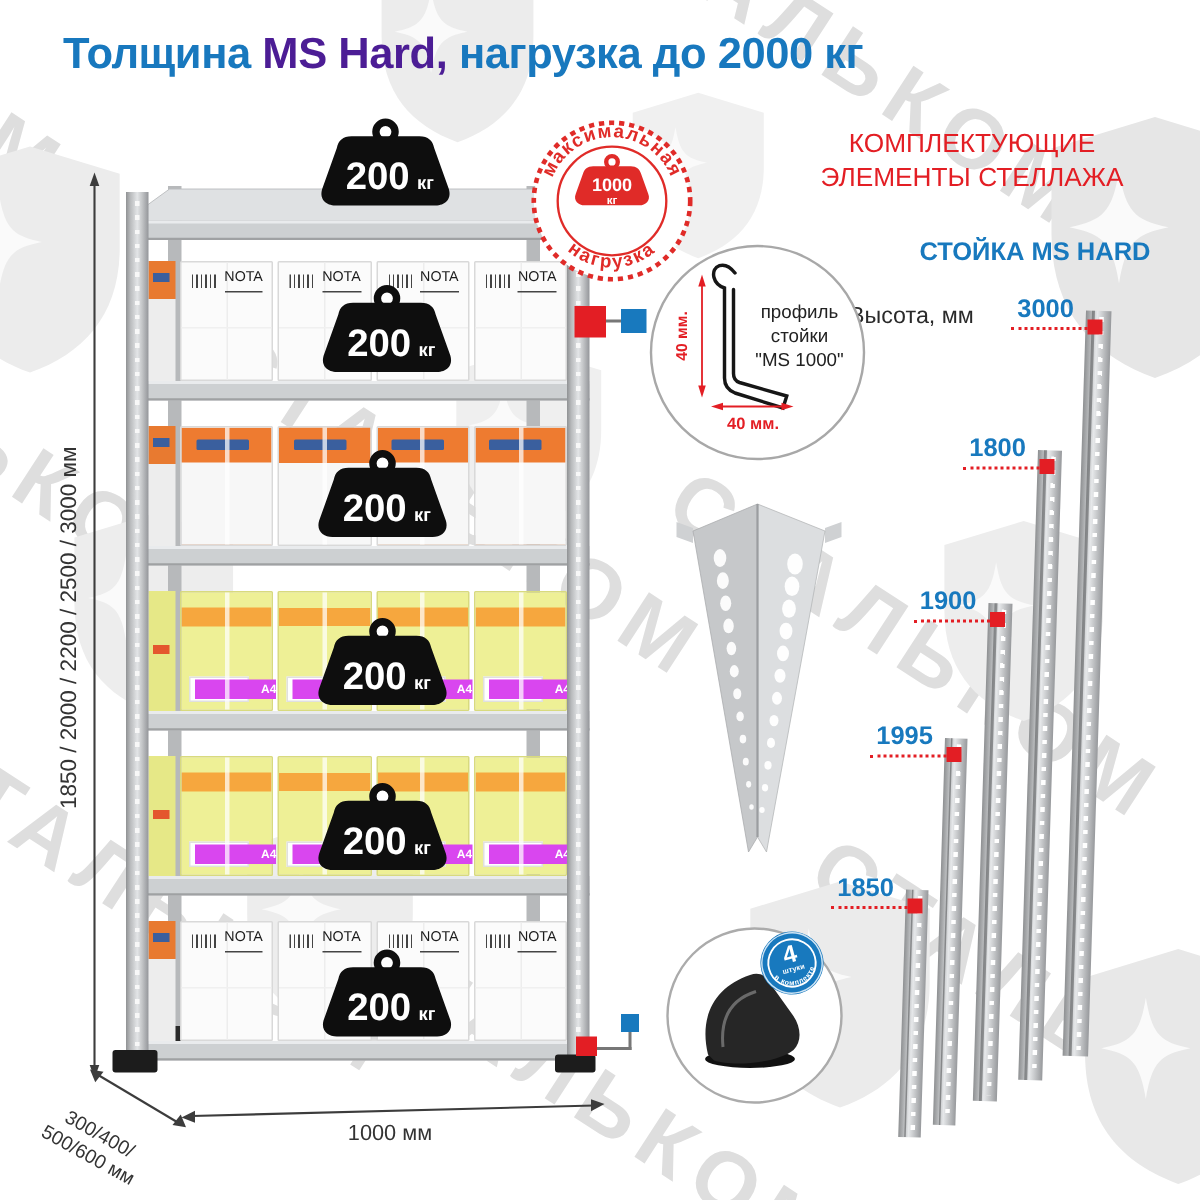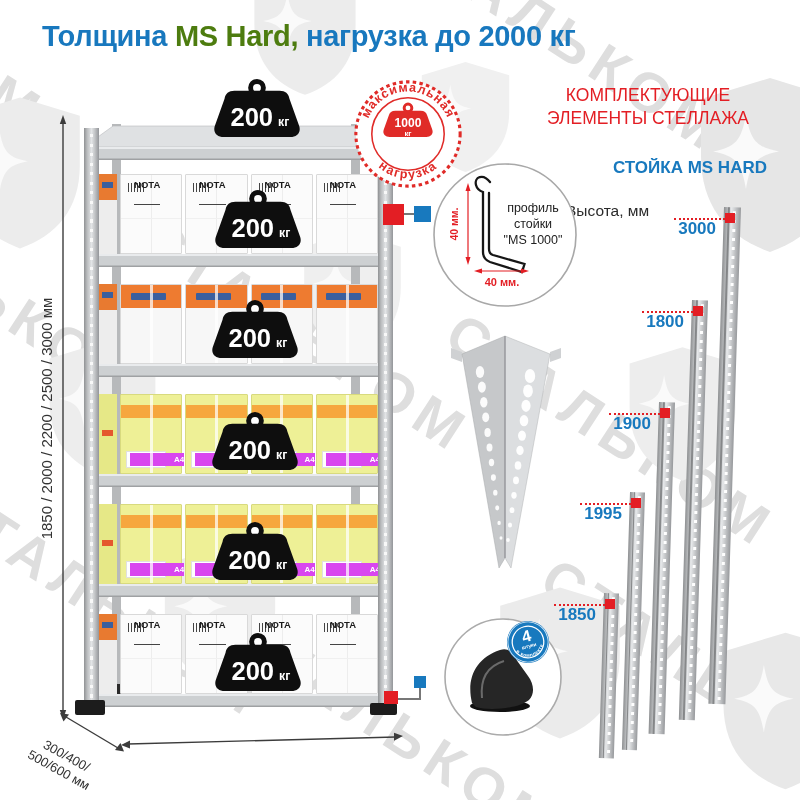--- a/index.html
+++ b/index.html
@@ -14,22 +14,22 @@
   .title{position:absolute;left:42px;top:20px;z-index:7;font-size:29px;font-weight:700;
          letter-spacing:-.3px;white-space:nowrap;}
   
   .rack-svg{position:absolute;left:0;top:0;z-index:1;}
   .box-row{position:absolute;left:99px;width:279px;height:80px;display:flex;gap:3px;z-index:2;}
   .box{position:relative;flex:1;background:#fbfbfb;border:1px solid #d9d9d9;border-radius:1px;box-sizing:border-box;}
   .box.nota::before{content:"";position:absolute;left:50%;top:0;bottom:0;width:1px;background:#ededed;}
   .box.nota::after{content:"";position:absolute;left:0;right:0;top:55%;height:1px;background:#f0f0f0;}
   .bc{position:absolute;left:7px;top:8px;width:16px;height:9px;
       background:repeating-linear-gradient(90deg,#444 0 1px,transparent 1px 3px);}
-  .brand{position:absolute;right:21px;top:4px;font-size:9.5px;font-weight:700;color:#1b1b1b;
-         border-bottom:1.5px solid #444;padding-bottom:14px;}
+  .brand{position:absolute;right:6px;top:4px;font-size:9.5px;font-weight:400;color:#1b1b1b;
+         border-bottom:1.5px solid #444;padding-bottom:4px;}
   .box.orange{background:linear-gradient(180deg,#ee7b30 0 30%,#f7f7f7 30%);}
   .box.orange .blab{position:absolute;left:16%;top:8px;width:58%;height:7px;background:#3a5f9e;border-radius:1px;}
   .box.orange::after,.box.yellow::after{content:"";position:absolute;left:48%;top:0;width:3px;height:100%;
          background:rgba(255,255,255,.72);}
   .box.yellow{background:linear-gradient(180deg,#eef096 0 13%,#f6a73e 13% 29%,#eef096 29%);border-color:#d8da7e;}
   .plab{position:absolute;left:5px;bottom:5px;width:40px;height:17px;background:#fff;border:1px solid #e0e0e0;
         display:flex;align-items:center;gap:2px;padding:1px;box-sizing:border-box;}
   .pbc{width:13px;height:9px;background:repeating-linear-gradient(90deg,#333 0 1px,transparent 1px 2.5px);}
   .a4{flex:1;height:13px;background:#d946ef;color:#fff;font-size:8px;font-weight:700;
       display:flex;align-items:center;justify-content:center;padding-left:44px;}
@@ -65,21 +65,21 @@
   .comp-head{position:absolute;left:523px;top:84px;width:250px;text-align:center;z-index:2;
       font-size:17.5px;line-height:22.5px;font-weight:400;}
   .stand-head{position:absolute;left:570px;top:158px;width:240px;text-align:center;z-index:2;
       font-size:17px;font-weight:700;}
   .axis-label{position:absolute;left:566px;top:202px;font-size:15.5px;color:#2a2a2a;z-index:2;}
   .hpost{position:absolute;z-index:1;transform:rotate(1.8deg);transform-origin:top left;
       background:linear-gradient(90deg,#8e9092,#aeb0b2 18%,#e6e8ea 45%,#cfd1d3 62%,#97999c);}
   .hpost::after{content:"";position:absolute;left:55%;top:4px;bottom:4px;width:3px;
       background:repeating-linear-gradient(180deg,#fff 0 3px,transparent 3px 9px);}
   .hpost::before{content:"";position:absolute;left:26%;top:0;bottom:0;width:1.5px;background:rgba(80,82,84,.55);}
-  .hnum{position:absolute;width:48px;text-align:right;font-size:17px;font-weight:700;z-index:2;margin-top:23px;}
+  .hnum{position:absolute;width:48px;text-align:right;font-size:17px;font-weight:700;z-index:2;}
   .hdots{position:absolute;height:0;border-top:2px dotted #e31e24;z-index:2;}
   .hsq{position:absolute;width:10px;height:10px;background:#e31e24;z-index:2;}
 </style>
 </head>
 <body>
 
 <div class="stage">
   <div class="wm" id="wm">
       <div class="wm-t" style="left: -260px; top: -115px; color: rgb(222, 222, 222);">СТАЛЬКОМ</div>
       <div class="wm-t" style="left: 420px; top: -95px; color: rgb(222, 222, 222);">СТАЛЬКОМ</div>
@@ -125,21 +125,21 @@
   <path d="M50 2 L96 16 L96 54 C96 88 78 108 50 118 C22 108 4 88 4 54 L4 16 Z" fill="#e8e8e8"></path>
   <path d="M34 26 C37 44 41 48 56 51 C41 54 37 58 34 76 C31 58 27 54 12 51 C27 48 31 44 34 26" fill="#fafafa"></path>
         </svg></div>
       <div class="wm-s" style="left: 418px; top: 60px; width: 95px; height: 114px;"><svg viewBox="0 0 100 120" width="100%" height="100%">
   <path d="M50 2 L96 16 L96 54 C96 88 78 108 50 118 C22 108 4 88 4 54 L4 16 Z" fill="#f0f0f0"></path>
   <path d="M34 26 C37 44 41 48 56 51 C41 54 37 58 34 76 C31 58 27 54 12 51 C27 48 31 44 34 26" fill="#fafafa"></path>
         </svg></div>
     </div>
 
   <div class="title">
-    <span style="color:#1878be">Толщина </span><span style="color:#4d7c0f">MS Hard,</span><span style="color:#1878be"> нагрузка до 2000 кг</span>
+    <span style="color:#1878be">Толщина </span><span style="color:#4c1d95">MS Hard,</span><span style="color:#1878be"> нагрузка до 2000 кг</span>
   </div>
 
   <svg class="rack-svg" id="rackSvg" width="800" height="800" viewBox="0 0 800 800">
       <rect x="112" y="124" width="9" height="562" fill="#b7b9bb"></rect>
       <rect x="351" y="124" width="9" height="562" fill="#b7b9bb"></rect>
       <rect x="108" y="684" width="14" height="10" fill="#2a2a2a"></rect>
       <rect x="349" y="686" width="14" height="10" fill="#2a2a2a"></rect>
       <polygon points="84,147 113,126 359,126 393,147" fill="#dfe1e3" stroke="#b9bbbd" stroke-width="0.6"></polygon>
       <rect x="84" y="147" width="309" height="13" fill="#cdd0d2"></rect>
           <rect x="84" y="147" width="309" height="2" fill="#e9ebed"></rect>
@@ -426,20 +426,21 @@
   <text x="23" y="29" text-anchor="middle" font-size="5.2" font-weight="700" fill="#fff" font-family="Liberation Sans, sans-serif">штуки</text>
   <text font-size="5" font-weight="700" fill="#fff" text-anchor="middle" letter-spacing=".5" font-family="Liberation Sans, sans-serif"><textPath href="#bArc" startOffset="50%">в комплекте</textPath></text>
         </svg></div>
     </div>
 
   <div class="vdim-label">1850 / 2000 / 2200 / 2500 / 3000 мм</div>
   <div class="diag-label">
     <div>300/400/</div>
     <div>500/600 мм</div>
   </div>
+  <div class="wdim-label">1000 мм</div>
 
 
   <div class="comp-head" style="color:#e31e24">
     <div>КОМПЛЕКТУЮЩИЕ</div>
     <div>ЭЛЕМЕНТЫ СТЕЛЛАЖА</div>
   </div>
   <div class="stand-head" style="color:#1879be">СТОЙКА MS HARD</div>
   <div class="axis-label">Высота, мм</div>
   <div id="posts">
       <div class="hpost" style="left: 604px; top: 593px; width: 15px; height: 165px;"></div>

